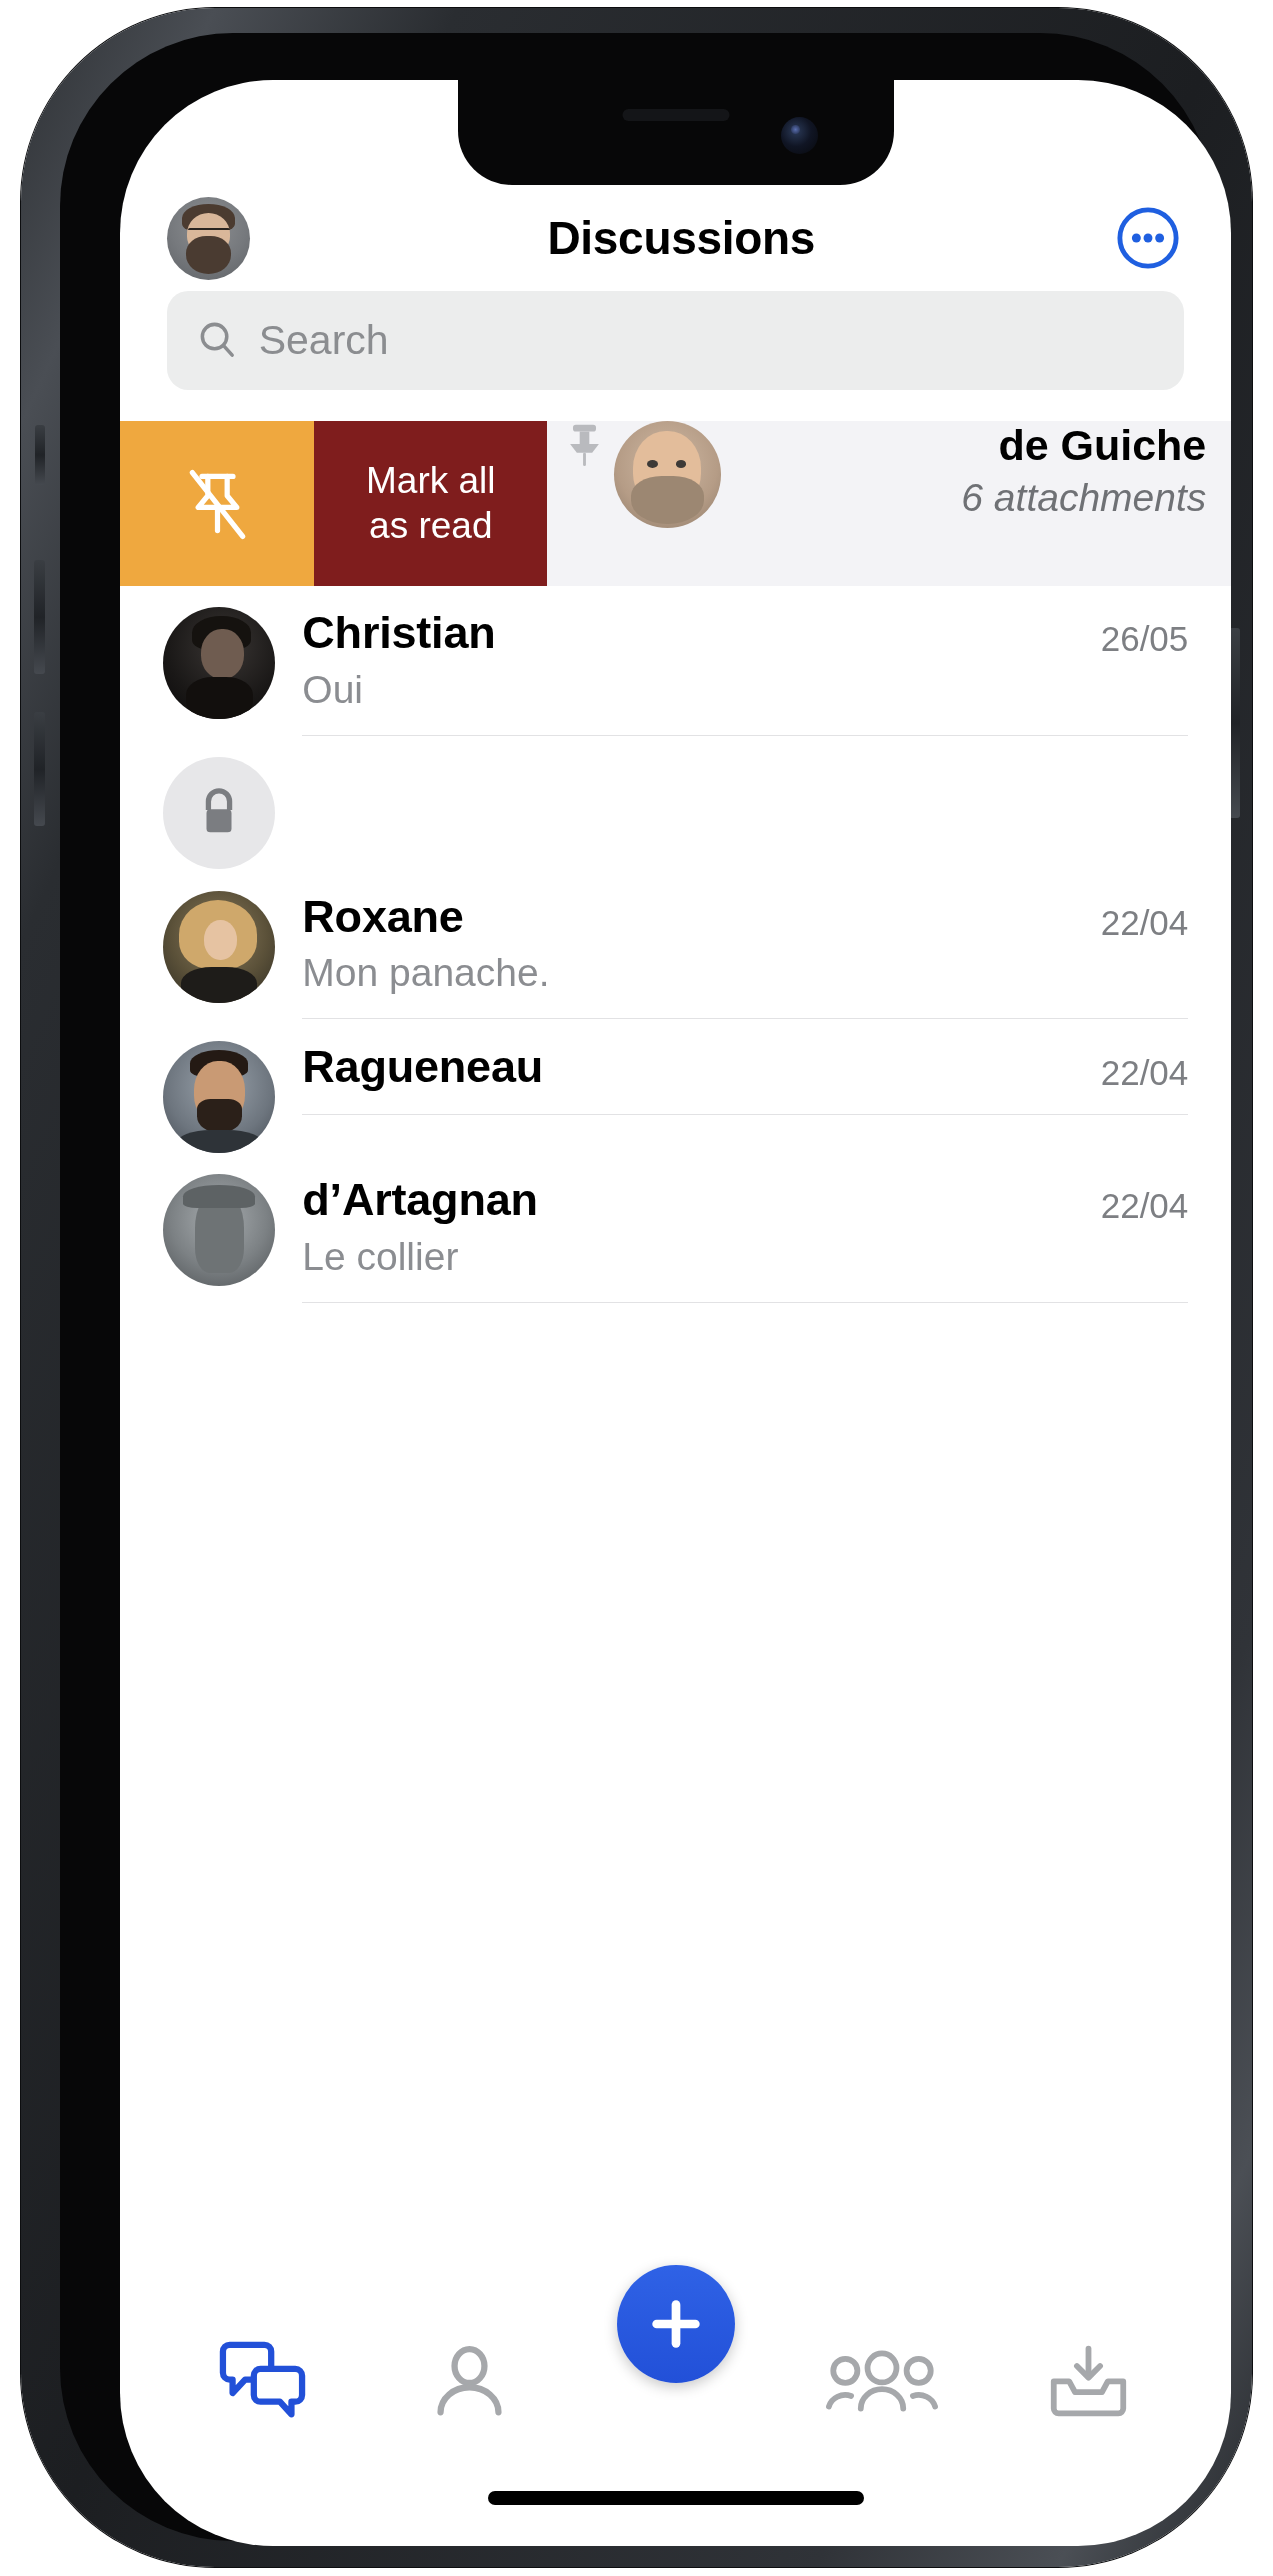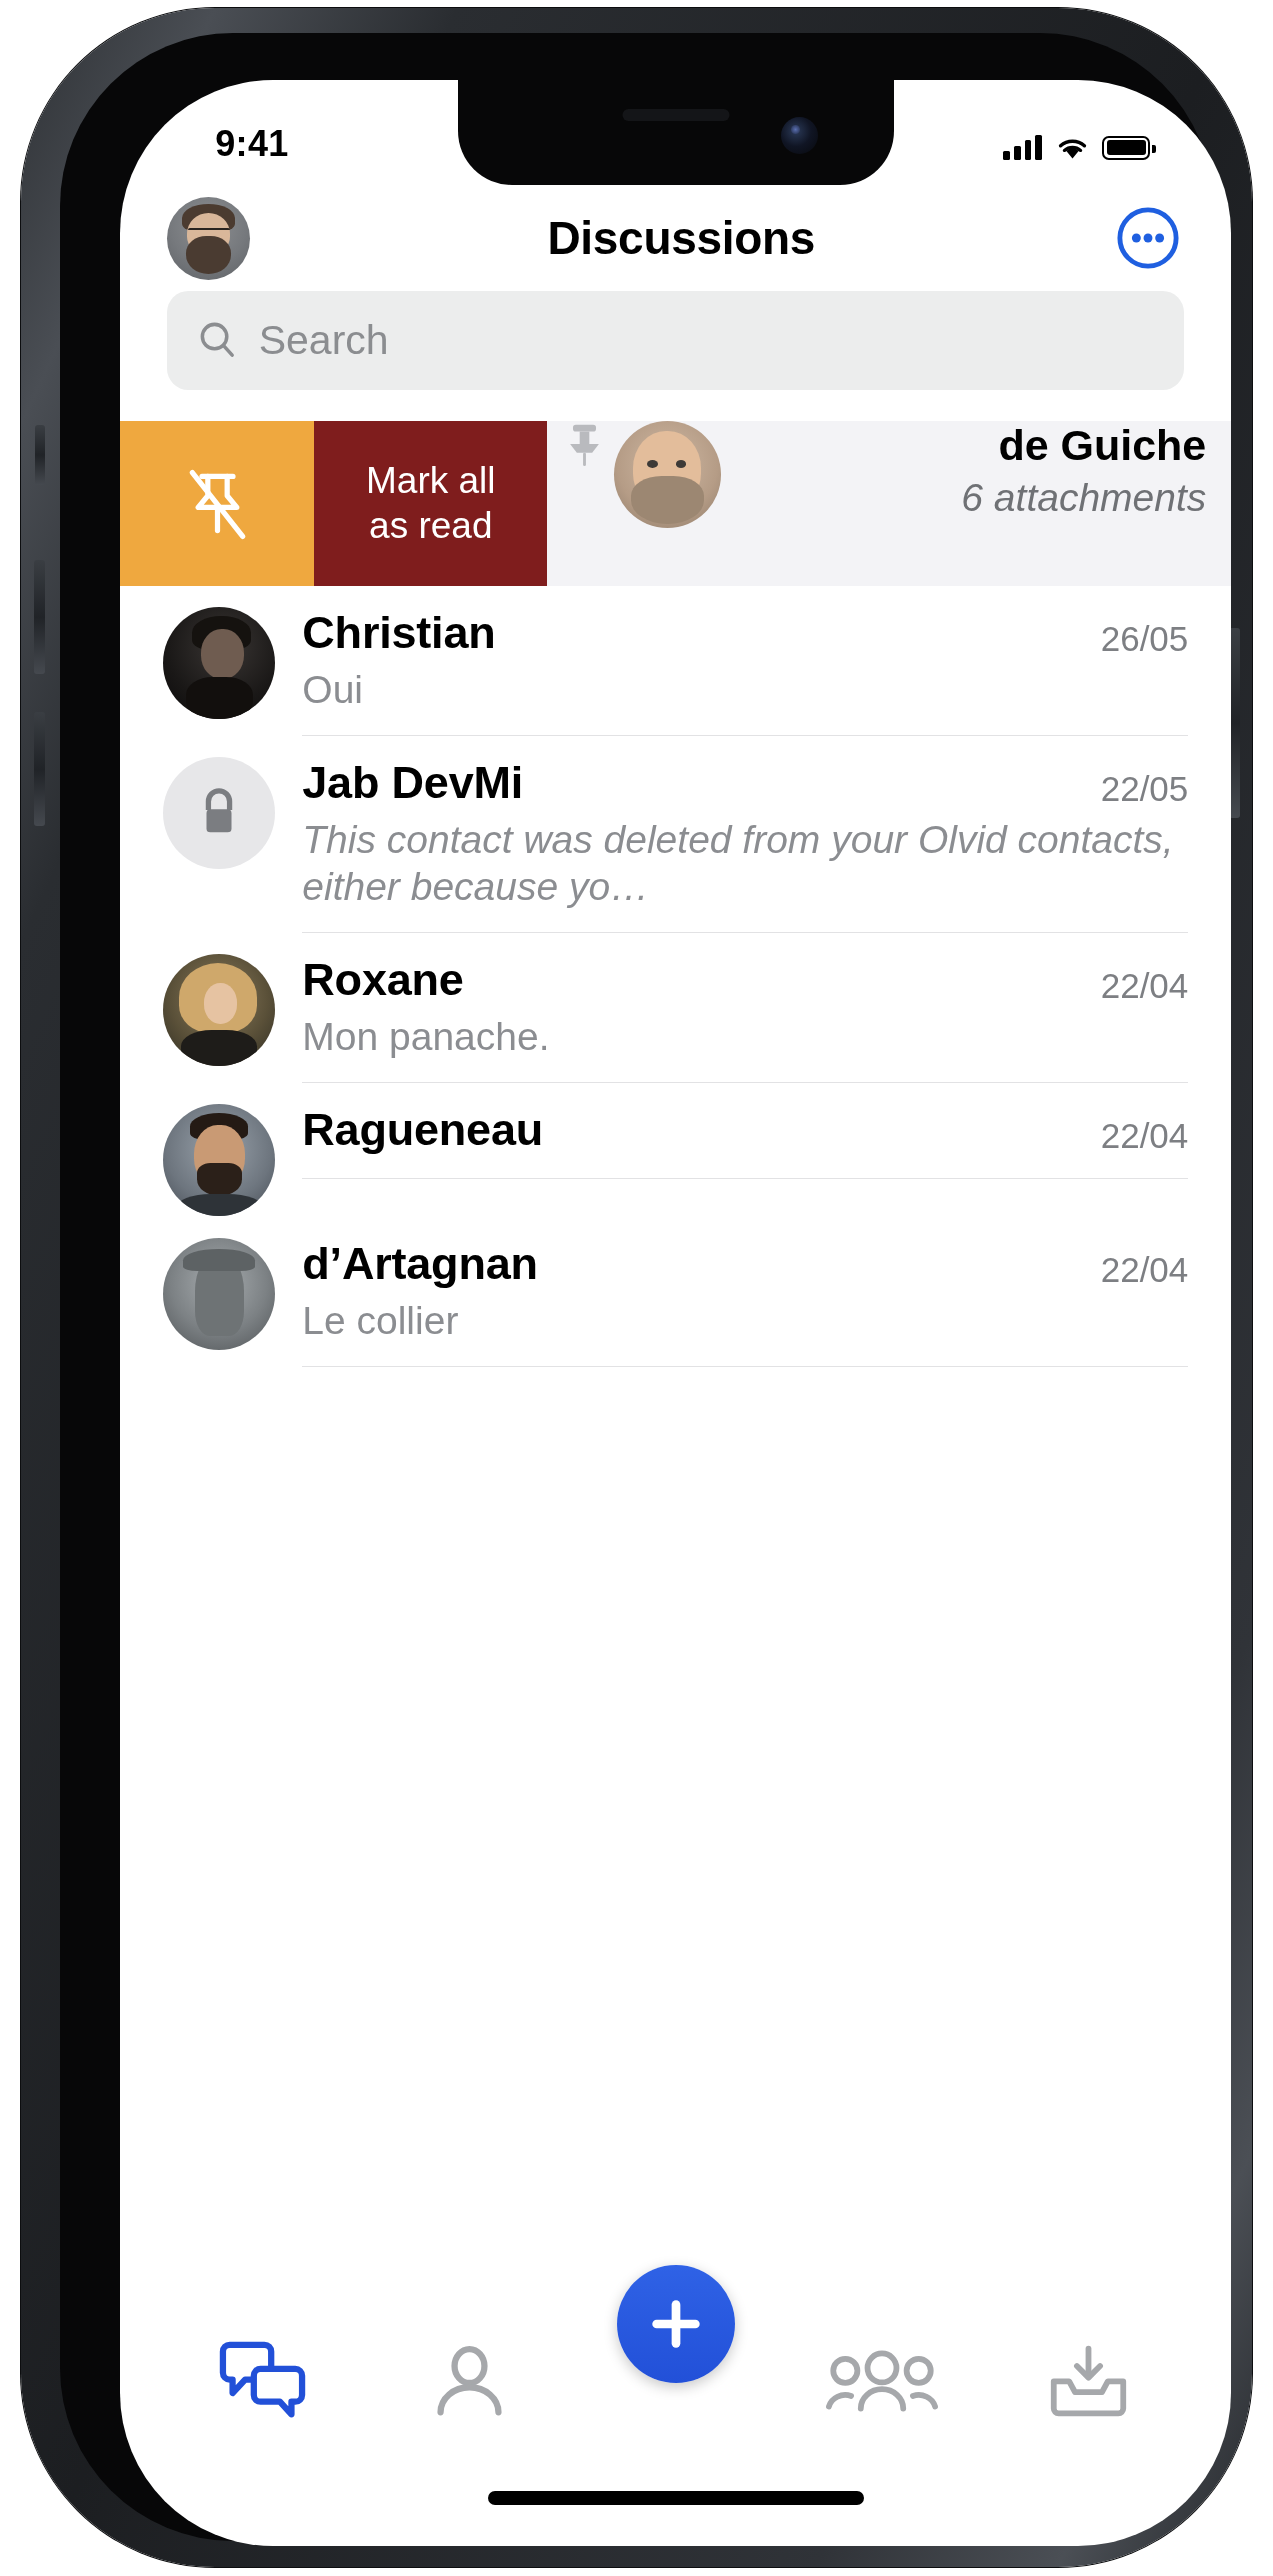--- a/index.html
+++ b/index.html
@@ -266,39 +266,20 @@
   <div class="side-btn" id="btn-power"></div>
 
   <div id="phone-bezel">
     <div id="phone-screen">
 
       <div id="notch">
         <div id="notch-speaker"></div>
         <div id="notch-camera"></div>
       </div>
 
-      <div id="status-bar">
-        <div id="status-time">9:41</div>
-        <div id="status-icons">
-          <div id="signal-icon">
-            <i></i>
-              <i></i>
-              <i></i>
-              <i></i>
-          </div>
-          <svg id="wifi-icon" viewBox="0 0 34 26">
-            <path d="M17 24.5 L10.6 16.6 A9.6 9.6 0 0 1 23.4 16.6 Z" fill="#000"></path>
-            <path d="M4.6 11.2 A18.6 18.6 0 0 1 29.4 11.2" stroke="#000" stroke-width="3.6" fill="none" stroke-linecap="round"></path>
-            <path d="M8.6 16.0 A13.0 13.0 0 0 1 25.4 16.0" stroke="#000" stroke-width="3.4" fill="none" stroke-linecap="round"></path>
-          </svg>
-          <div id="battery-icon">
-            <div id="battery-fill"></div>
-          </div>
-        </div>
-      </div>
 
       <div id="nav-header">
         <div id="owned-avatar">
           <div class="hair"></div>
             <div class="skin"></div>
             <div class="beard"></div>
             <div class="glasses"></div>
         </div>
         <div id="nav-title">Discussions</div>
         <div id="more-button">
@@ -373,27 +354,20 @@
               </div>
               <div class="conv-snippet">Oui</div>
             </div>
           </div>
           <div class="conv-row">
             <div class="conv-avatar av-lock">
               <svg width="50" height="56" viewBox="0 0 52 58">
                 <path d="M15 26 L15 17 a11 11 0 0 1 22 0 L37 26" fill="none" stroke="#7b7d81" stroke-width="5.5"></path>
                 <rect x="13" y="25" width="26" height="24" rx="4" fill="#7b7d81"></rect>
               </svg>
-            </div>
-            <div class="conv-body">
-              <div class="conv-top">
-                <div class="conv-name">Jab DevMi</div>
-                <div class="conv-date">22/05</div>
-              </div>
-              <div class="conv-snippet italic">This contact was deleted from your Olvid contacts, either because yo…</div>
             </div>
           </div>
           <div class="conv-row">
             <div class="conv-avatar av-roxane">
               <div class="hair"></div>
               <div class="face"></div>
               <div class="body"></div>
             </div>
             <div class="conv-body">
               <div class="conv-top">

